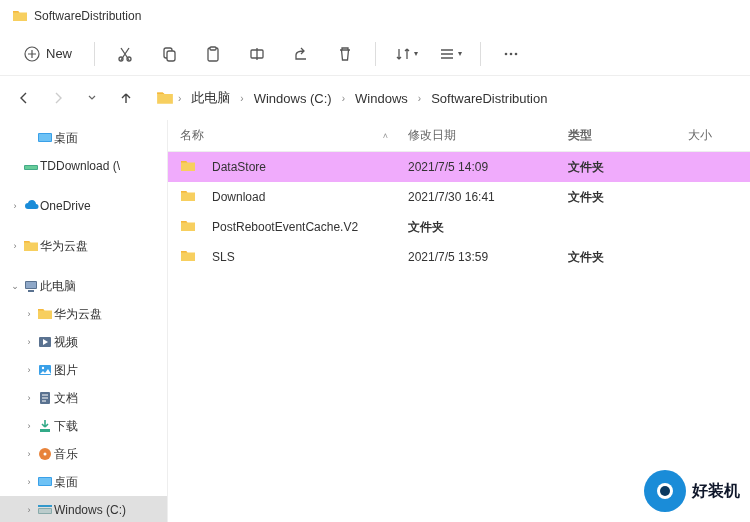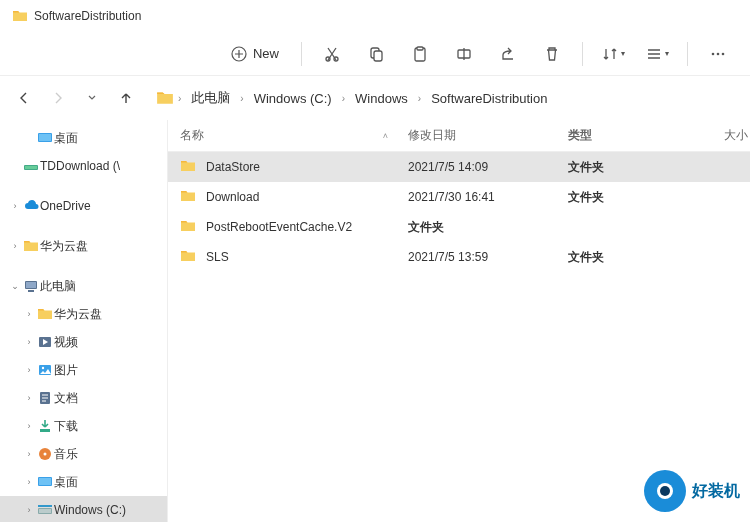--- a/index.html
+++ b/index.html
@@ -2,21 +2,21 @@
 <html><head>
   <meta charset="utf-8">
   <style>
     * { margin: 0; padding: 0; box-sizing: border-box; font-family: "Segoe UI", "Microsoft YaHei", sans-serif; }
     body { width: 750px; height: 522px; background: #fff; overflow: hidden; font-size: 13px; color: #333; position: relative; }
     
     .title-bar { height: 32px; display: flex; align-items: center; padding: 0 12px; gap: 6px; }
     .title-bar .icon { width: 16px; height: 16px; }
     .title-bar .title { font-size: 12px; }
     
-    .toolbar { height: 44px; display: flex; align-items: center; padding: 0 12px; gap: 4px; border-bottom: 1px solid #eee; justify-content: flex-end; }
+    .toolbar { height: 44px; display: flex; align-items: center; padding: 0 12px; gap: 4px; border-bottom: 1px solid #eee; }
     .tb-btn { display: flex; align-items: center; justify-content: center; min-width: 40px; height: 36px; border-radius: 4px; cursor: pointer; color: #555; }
     .tb-new { display: flex; align-items: center; gap: 6px; padding: 0 12px; height: 36px; border-radius: 4px; cursor: pointer; }
     .tb-sep { width: 1px; height: 24px; background: #ddd; margin: 0 6px; }
     
     .nav-row { height: 44px; display: flex; align-items: center; padding: 0 8px; gap: 2px; }
     .nav-arrow { width: 32px; height: 32px; display: flex; align-items: center; justify-content: center; color: #666; cursor: pointer; border-radius: 4px; }
     .nav-arrow.disabled { color: #ccc; cursor: default; }
     .breadcrumb { display: flex; align-items: center; gap: 4px; margin-left: 12px; }
     .bc-item { display: flex; align-items: center; gap: 6px; padding: 4px 6px; cursor: pointer; border-radius: 2px; }
     .bc-sep { color: #888; font-size: 10px; }
@@ -25,31 +25,31 @@
     
     .sidebar { width: 168px; border-right: 1px solid #eee; overflow-y: auto; padding: 4px 0; }
     .tree-item { display: flex; align-items: center; height: 28px; padding: 0 8px; cursor: pointer; font-size: 12px; }
     .tree-item.selected { background: #e0e0e0; }
     .tree-chev { width: 14px; font-size: 9px; color: #777; text-align: center; }
     .tree-icon { width: 18px; height: 18px; display: flex; align-items: center; justify-content: center; }
     .tree-gap { height: 12px; }
     
     .content { flex: 1; display: flex; flex-direction: column; }
     .headers { display: flex; height: 32px; align-items: center; border-bottom: 1px solid #eee; color: #666; font-size: 12px; }
-    .col-name { width: 240px; padding-left: 12px; display: flex; align-items: center; }
+    .col-name { width: 240px; padding-left: 12px; display: flex; align-items: center; gap: 6px; }
     .col-date { width: 160px; }
     .col-type { width: 120px; font-weight: bold; }
-    .col-size { width: 60px; text-align: right; }
+    .col-size { width: 60px; }
     .sort-ind { font-size: 9px; color: #999; }
     
     .file-row { display: flex; height: 30px; align-items: center; font-size: 12px; }
-    .file-row.selected { background: #e5e5e5; }
+    .file-row.selected { background: #f0abfc; }
     .file-icon { width: 18px; height: 18px; margin-right: 8px; }
     
-    .watermark { position: absolute; bottom: 10px; right: 10px; display: flex; align-items: center; gap: 6px; font-size: 16px; font-weight: bold; color: #0369a1; }
+    .watermark { position: absolute; bottom: 10px; right: 10px; display: flex; align-items: center; gap: 6px; font-size: 16px; font-weight: bold; color: #0f172a; }
     .wm-circle { width: 42px; height: 42px; border-radius: 50%; background: #1a8cd8; display: flex; align-items: center; justify-content: center; }
     .wm-inner { width: 16px; height: 16px; border-radius: 50%; background: #fff; position: relative; }
     .wm-inner::after { content: ''; position: absolute; top: 3px; left: 3px; width: 10px; height: 10px; border-radius: 50%; background: #0a3960; }
     
     svg { display: block; }
   </style>
 </head>
 <body>
 
 <div class="title-bar">

